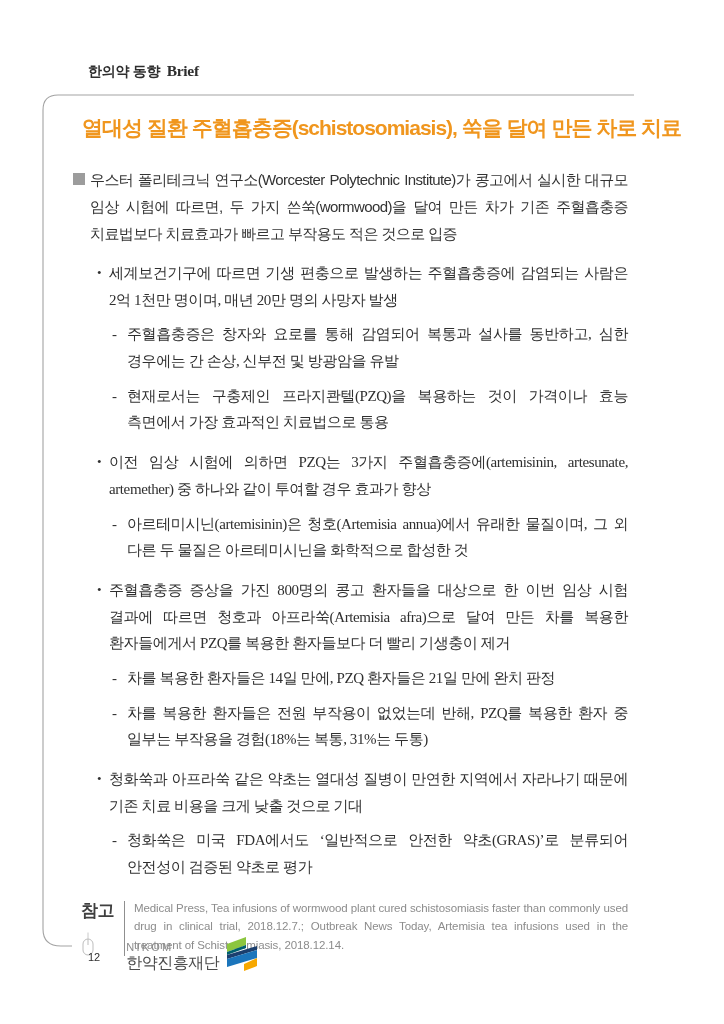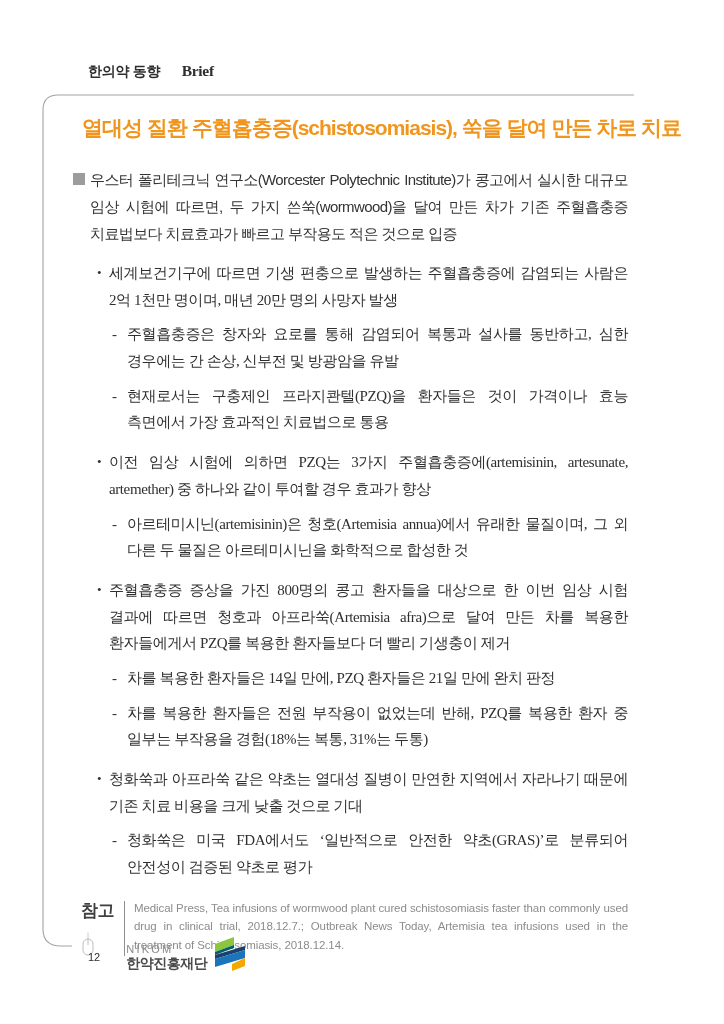--- a/index.html
+++ b/index.html
@@ -6,21 +6,21 @@
   body {
     width:724px; height:1024px; position:relative; overflow:hidden;
     background:#ffffff; font-family:"Liberation Sans", sans-serif; color:#3a3a3a;
   }
   
   .page-header {
     position:absolute; left:88px; top:62px; font-size:14px; color:#2e2e2e;
     letter-spacing:-0.3px;
   }
   .page-header .hdr-kr { font-weight:bold; }
-  .page-header .hdr-en { font-family:"Liberation Serif", serif; font-size:15.5px; font-weight:600; margin-left:18px; }
+  .page-header .hdr-en { font-family:"Liberation Serif", serif; font-size:15.5px; font-weight:600; margin-left:3px; }
 
   
   .frame-svg { position:absolute; left:0; top:0; width:724px; height:1024px; pointer-events:none; }
 
   
   .content { position:absolute; left:80px; top:114px; width:548px; }
 
   .article-title {
     color:#F0961E; font-size:21px; font-weight:bold; letter-spacing:-1px;
     margin:0 0 24px 2px; white-space:nowrap;
@@ -57,21 +57,21 @@
     flex:1; font-size:11.5px; line-height:1.6; color:#8c8c8c; letter-spacing:-0.1px;
     text-align:justify;
   }
 
   
   .footer { position:absolute; left:88px; top:941px; display:flex; align-items:center; }
   .page-number { font-size:11px; color:#2e2e2e; letter-spacing:0; }
   .logo { display:flex; align-items:center; margin-left:26px; }
   .logo-text { display:flex; flex-direction:column; line-height:1.15; }
   .logo-en { font-size:11px; letter-spacing:2.2px; color:#8a8a8a; }
-  .logo-kr { font-size:14px; font-weight:bold; color:#4c4c4c; letter-spacing:-0.5px; }
+  .logo-kr { font-size:16px; font-weight:normal; color:#4c4c4c; letter-spacing:-0.5px; }
   .logo-mark { margin-left:4px; margin-top:-6px; }
 </style>
 </head>
 <body>
 
 <svg class="frame-svg" viewBox="0 0 724 1024" xmlns="http://www.w3.org/2000/svg">
   <path d="M 634 95 L 58 95 Q 43 95 43 110 L 43 929 Q 43 946 61 946 L 72 946" fill="none" stroke="#A3A3A3" stroke-width="1.1"></path>
 </svg>
 
 <div class="page-header">
@@ -84,21 +84,21 @@
 
   <div class="lead">
     <span class="sq"></span>
     <span>우스터 폴리테크닉 연구소(Worcester Polytechnic Institute)가 콩고에서 실시한 대규모 임상 시험에 따르면, 두 가지 쓴쑥(wormwood)을 달여 만든 차가 기존 주혈흡충증 치료법보다 치료효과가 빠르고 부작용도 적은 것으로 입증</span>
   </div>
 
   <div class="bullet-list">
       <div class="b-group">
         <div class="b1"><span class="mk">•</span><span>세계보건기구에 따르면 기생 편충으로 발생하는 주혈흡충증에 감염되는 사람은 2억 1천만 명이며, 매년 20만 명의 사망자 발생</span></div>
         <div class="b2"><span class="mk">-</span><span>주혈흡충증은 창자와 요로를 통해 감염되어 복통과 설사를 동반하고, 심한 경우에는 간 손상, 신부전 및 방광암을 유발</span></div>
-        <div class="b2"><span class="mk">-</span><span>현재로서는 구충제인 프라지콴텔(PZQ)을 환자들은 것이 가격이나 효능 측면에서 가장 효과적인 치료법으로 통용</span></div>
+        <div class="b2"><span class="mk">-</span><span>현재로서는 구충제인 프라지콴텔(PZQ)을 복용하는 것이 가격이나 효능 측면에서 가장 효과적인 치료법으로 통용</span></div>
       </div>
       <div class="b-group">
         <div class="b1"><span class="mk">•</span><span>이전 임상 시험에 의하면 PZQ는 3가지 주혈흡충증에(artemisinin, artesunate, artemether) 중 하나와 같이 투여할 경우 효과가 향상</span></div>
         <div class="b2"><span class="mk">-</span><span>아르테미시닌(artemisinin)은 청호(Artemisia annua)에서 유래한 물질이며, 그 외 다른 두 물질은 아르테미시닌을 화학적으로 합성한 것</span></div>
       </div>
       <div class="b-group">
         <div class="b1"><span class="mk">•</span><span>주혈흡충증 증상을 가진 800명의 콩고 환자들을 대상으로 한 이번 임상 시험 결과에 따르면 청호과 아프라쑥(Artemisia afra)으로 달여 만든 차를 복용한 환자들에게서 PZQ를 복용한 환자들보다 더 빨리 기생충이 제거</span></div>
         <div class="b2"><span class="mk">-</span><span>차를 복용한 환자들은 14일 만에, PZQ 환자들은 21일 만에 완치 판정</span></div>
         <div class="b2"><span class="mk">-</span><span>차를 복용한 환자들은 전원 부작용이 없었는데 반해, PZQ를 복용한 환자 중 일부는 부작용을 경험(18%는 복통, 31%는 두통)</span></div>
       </div>

